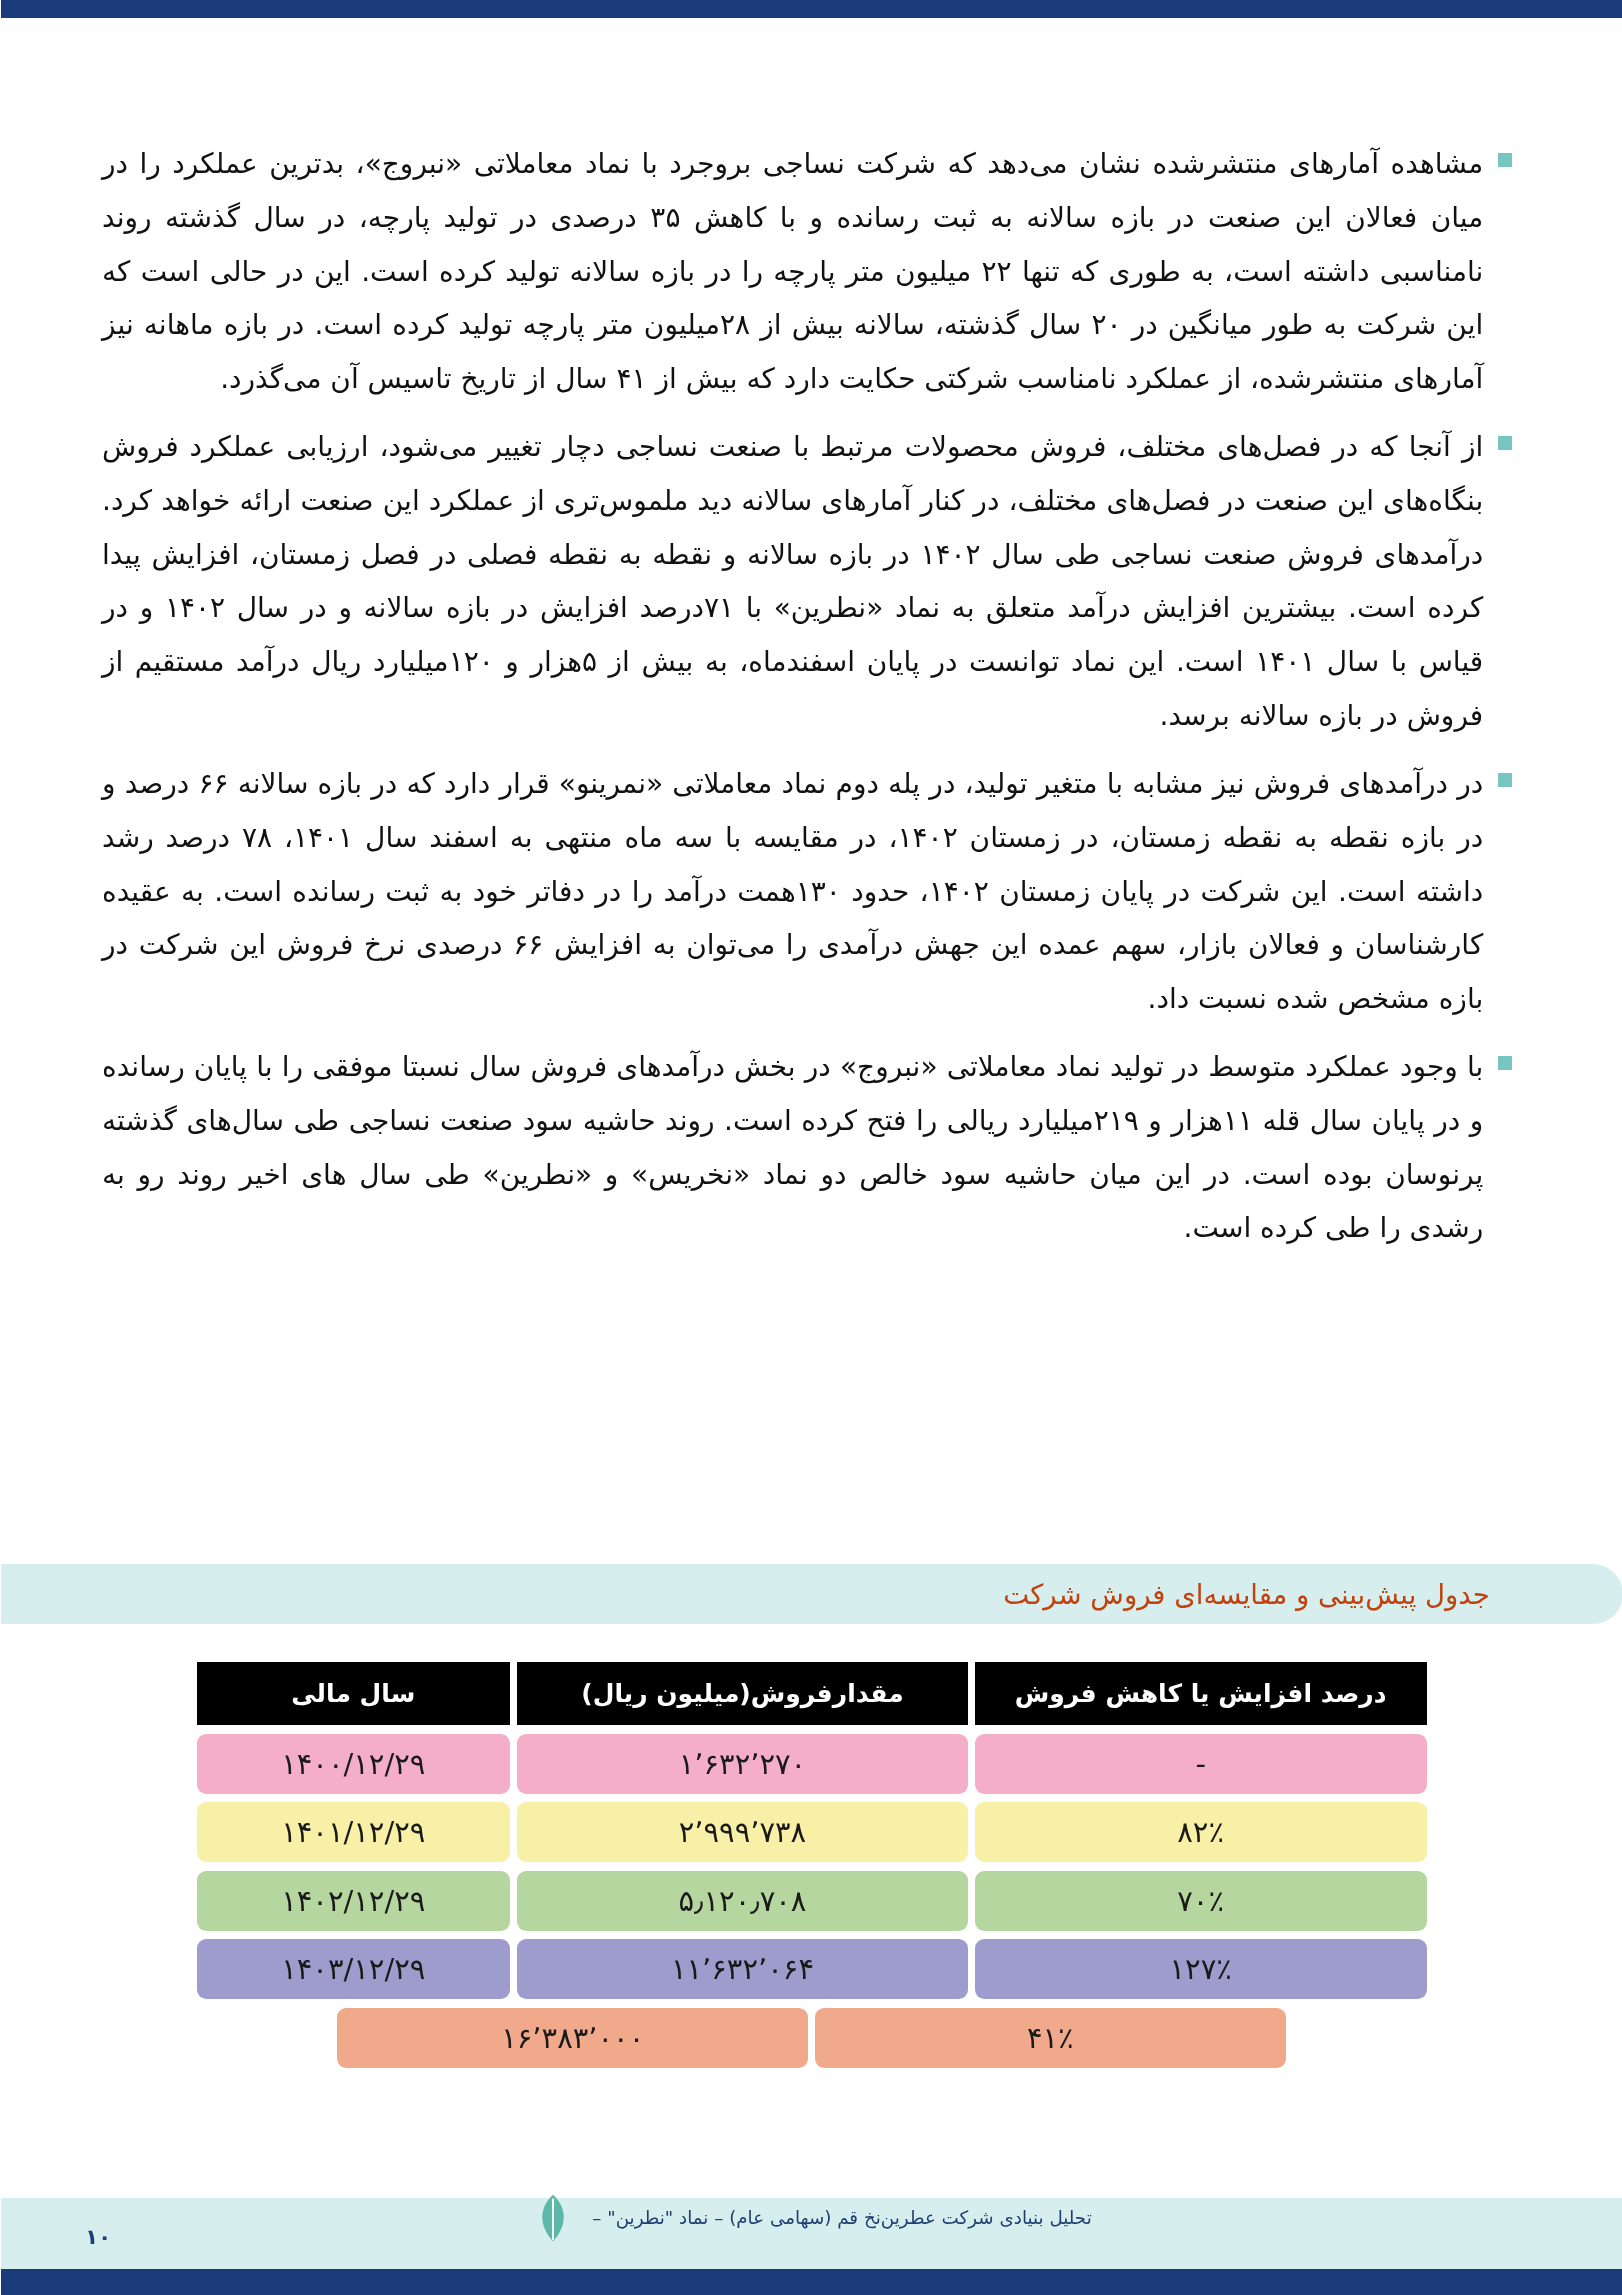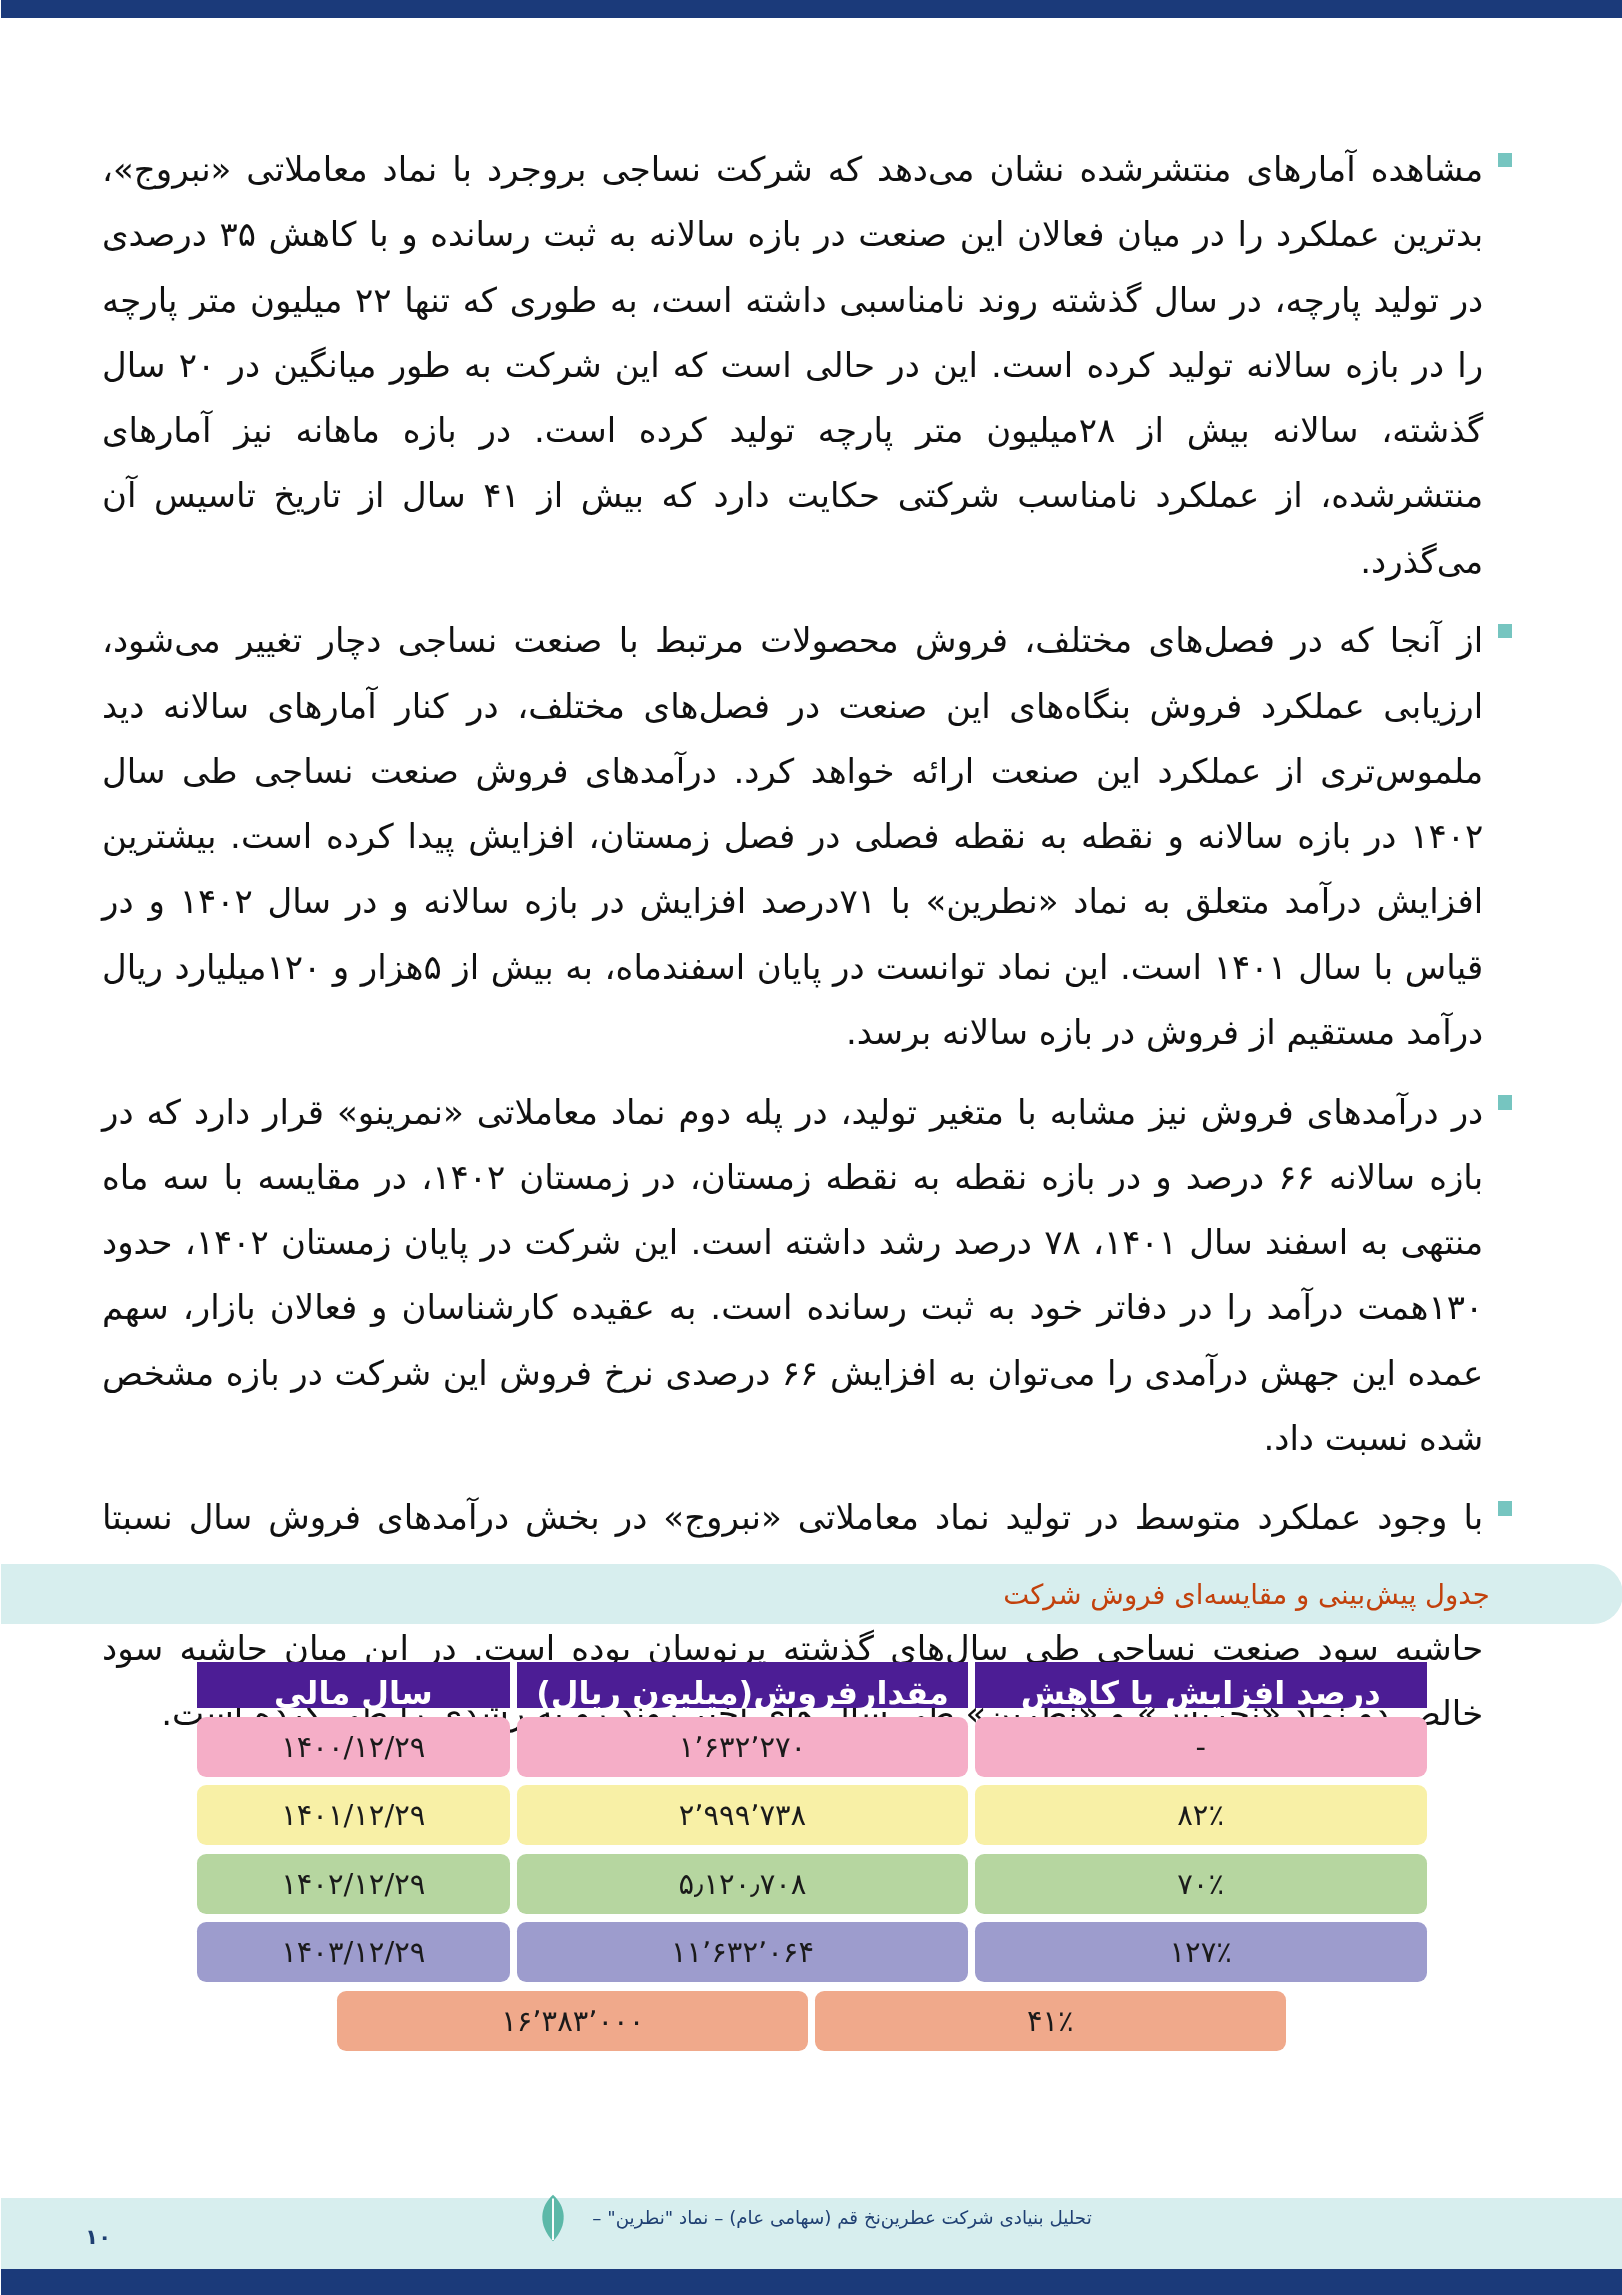--- a/index.html
+++ b/index.html
@@ -89,21 +89,21 @@
   .bullet {
     flex: 0 0 auto;
     width: 14.4px;
     height: 14.4px;
     background: #76c5c0;
     margin-top: 15.7px;
     margin-left: 14.4px;
   }
   .para-text {
     flex: 1 1 auto;
-    font-size: 34px;
+    font-size: 28px;
     line-height: 1.92;
     color: #111111;
     text-align: justify;
     text-justify: inter-word;
     direction: rtl;
   }
 
   
   .section-title-wrap {
     position: absolute;
@@ -158,26 +158,26 @@
     font-size: 29px;
     color: #1a1a1a;
     border-radius: 9.2px;
     box-sizing: border-box;
   }
   .c-year  { width: 327px; }
   .c-value { width: 471px; }
   .c-pct   { width: 471px; }
 
   .header-cell {
-    background: #4c1d95;
+    background: #000000;
     color: #ffffff;
     font-weight: bold;
-    font-size: 32px;
+    font-size: 25px;
     border-radius: 0px;
-    height: 46px;
+    height: 63px;
     line-height: 63px;
   }
   .hdr-row .cell:first-child { border-radius: 0 0 0 0; }
 
   
   .row-pink   .cell { background: #f5aec7; }
   .row-yellow .cell { background: #f8f0a6; }
   .row-green  .cell { background: #b6d6a0; }
   .row-purple .cell { background: #9d9ccd; }
   .row-orange .cell { background: #f0a98b; }

